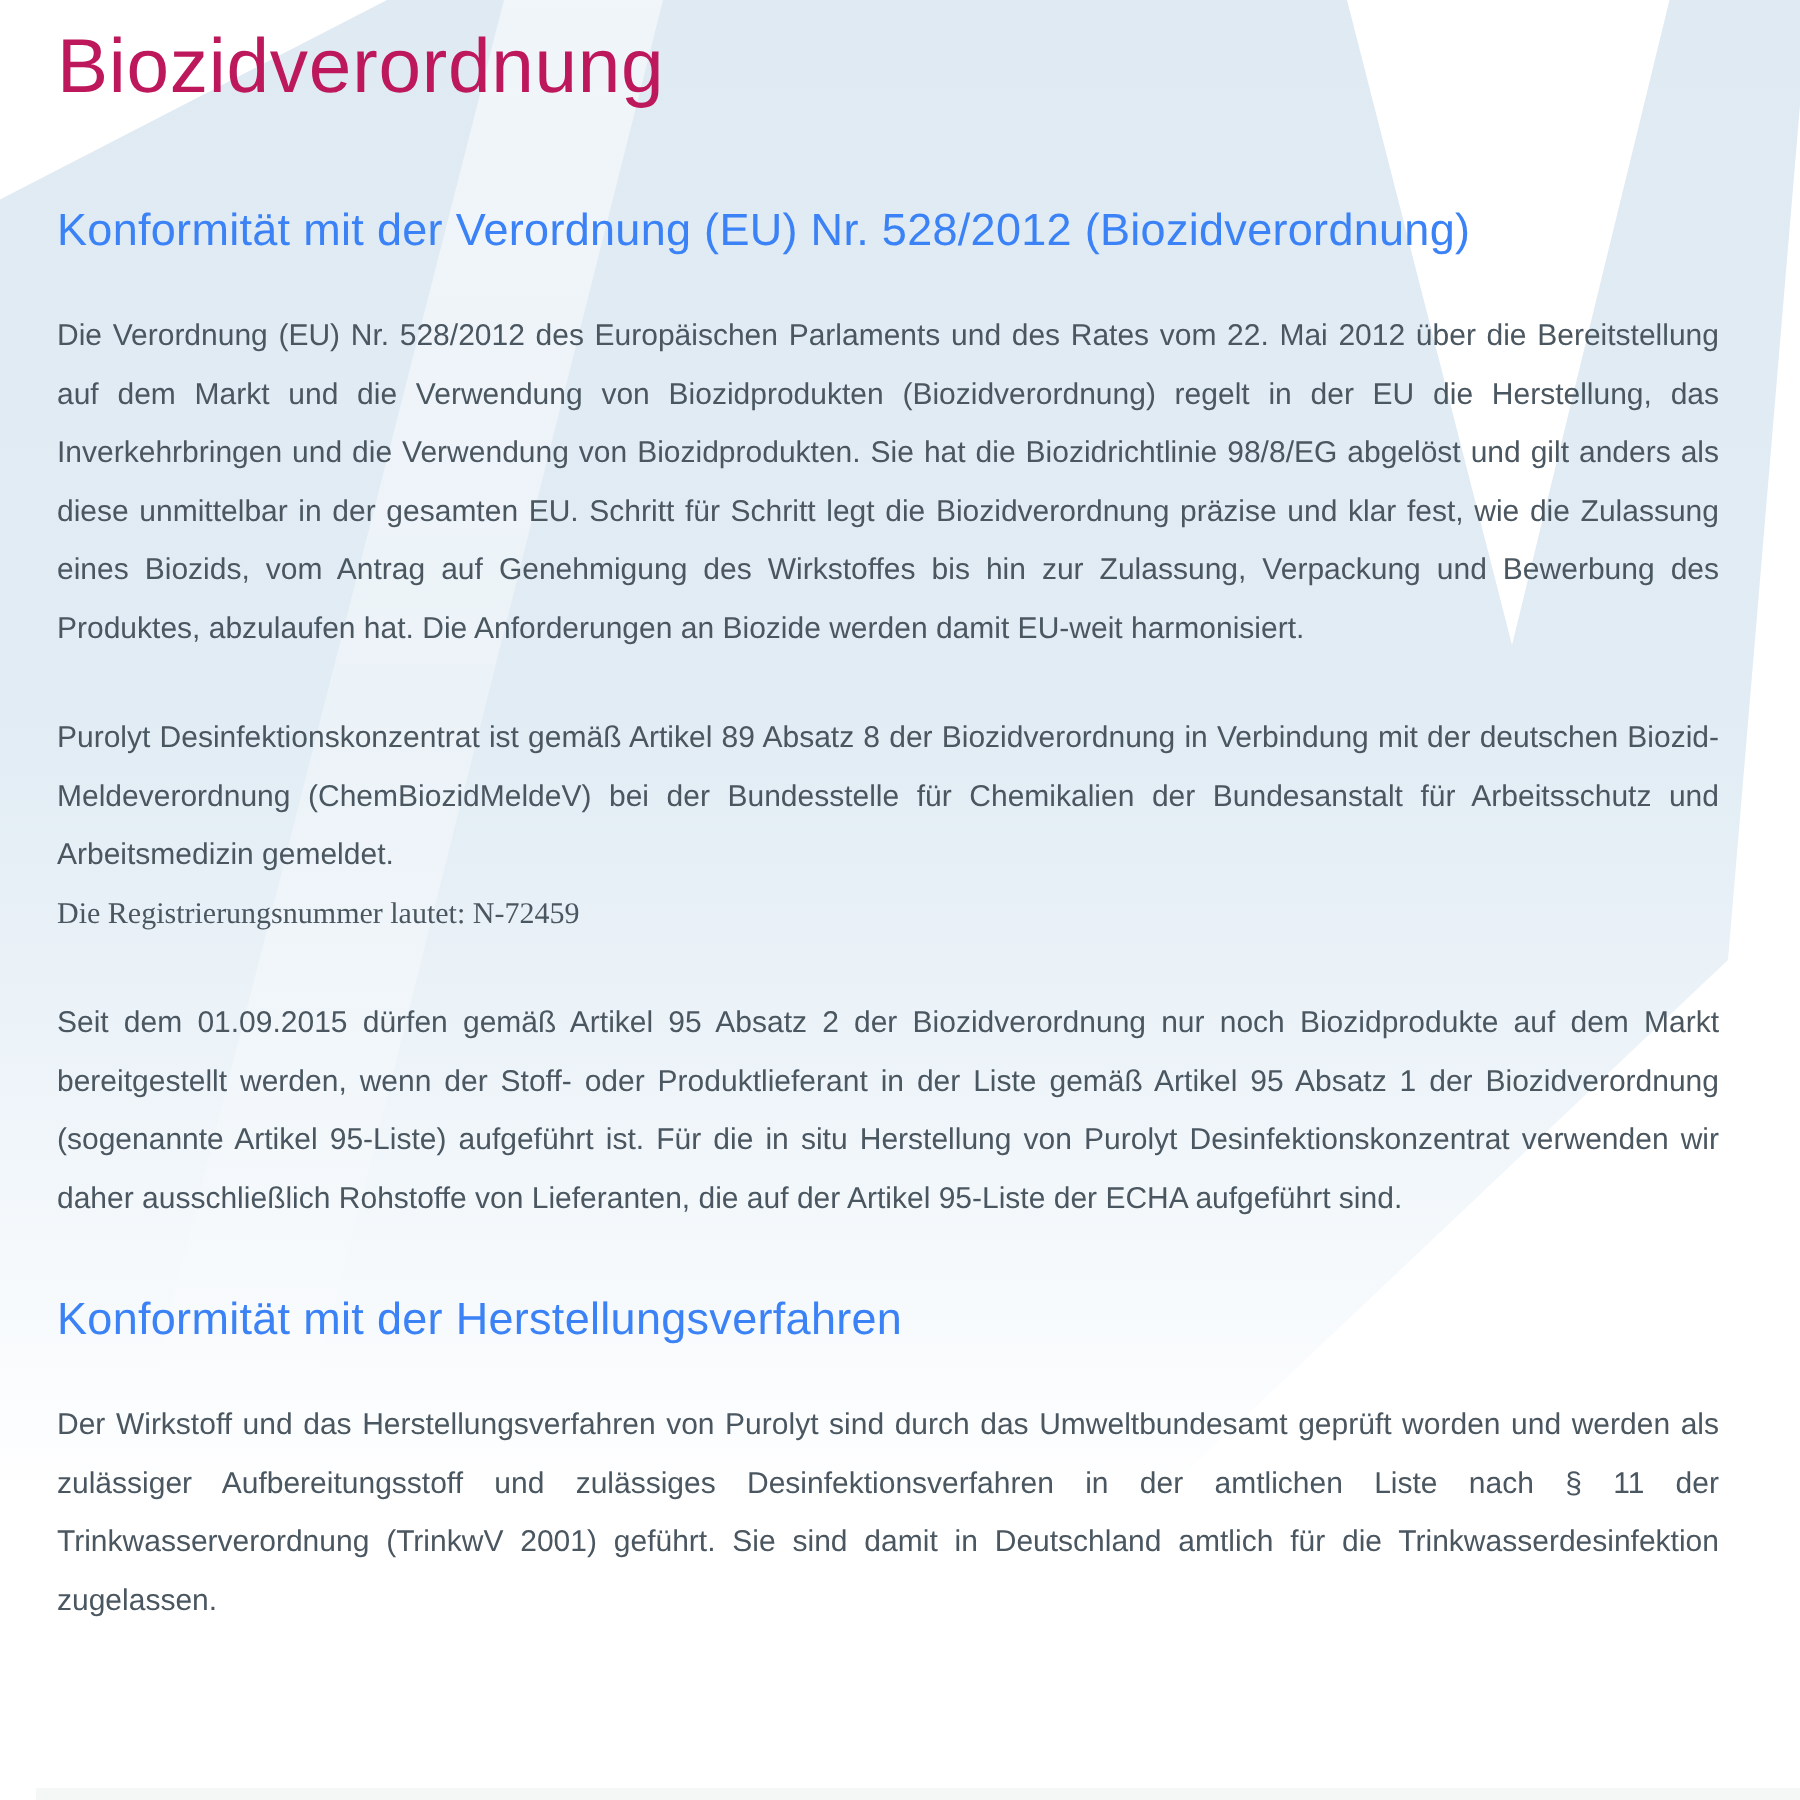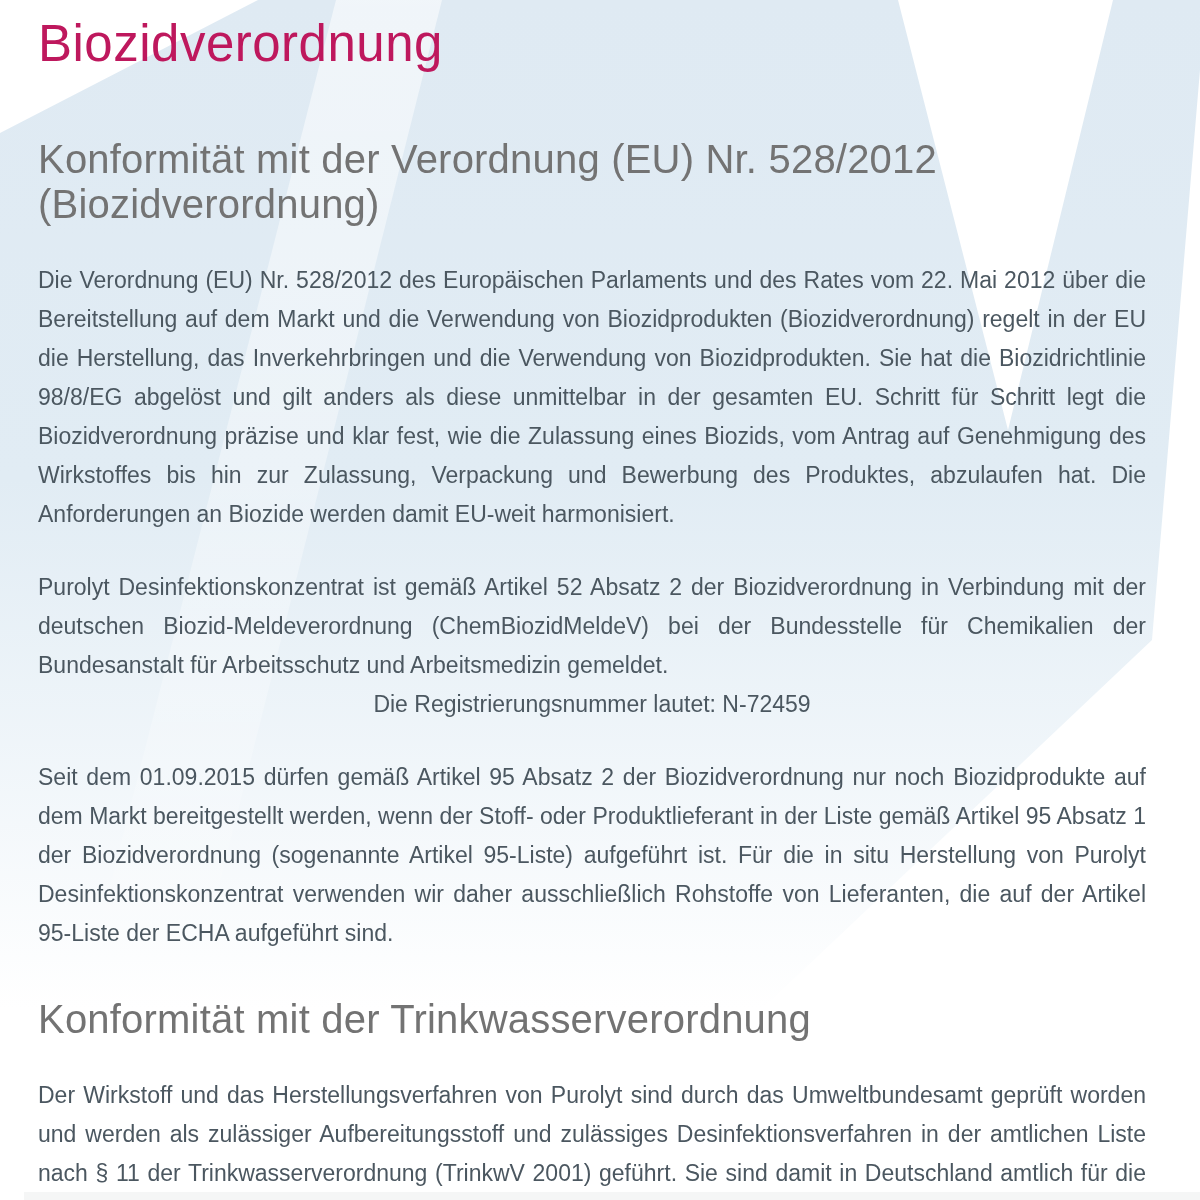--- a/index.html
+++ b/index.html
@@ -37,54 +37,54 @@
     position: relative; z-index: 1;
     padding: 14px 38px 0 38px;
   }
   h1 {
     margin: 0;
     font-size: 51px; font-weight: 300;
     color: #be185d; letter-spacing: 0.5px;
   }
   h2 {
     margin: 44px 0 0 0;
-    font-size: 40px; font-weight: 400;
-    color: #737373; letter-spacing: 0.2px;
+    font-size: 30px; font-weight: 400;
+    color: #3b82f6; letter-spacing: 0.2px;
   }
   h2.first { margin-top: 64px; }
   p {
     margin: 34px 16px 0 0;
-    font-size: 23px; line-height: 39px;
+    font-size: 20px; line-height: 39px;
     color: #4b5760;
     text-align: justify;
     hyphens: auto; -webkit-hyphens: auto;
   }
-  p.tight { margin-top: 0; text-align: center; }
+  p.tight { margin-top: 0; text-align: left; font-family: Liberation Serif, serif; }
 </style>
 </head>
 <body>
 
 <div class="bg">
   <div class="bg-main"></div>
   <div class="bg-inner-light"></div>
 </div>
 
 <main class="content">
   <h1>Biozidverordnung</h1>
 
   <section>
     <h2 class="first">Konformität mit der Verordnung (EU) Nr. 528/2012 (Biozidverordnung)</h2>
     <p>Die Verordnung (EU) Nr. 528/2012 des Europäischen Parlaments und des Rates vom 22. Mai 2012 über die Bereitstellung auf dem Markt und die Verwendung von Biozidprodukten (Biozidverordnung) regelt in der EU die Herstellung, das Inverkehrbringen und die Verwendung von Biozidprodukten. Sie hat die Biozidrichtlinie 98/8/EG abgelöst und gilt anders als diese unmittelbar in der gesamten EU. Schritt für Schritt legt die Biozidverordnung präzise und klar fest, wie die Zulassung eines Biozids, vom Antrag auf Genehmigung des Wirkstoffes bis hin zur Zulassung, Verpackung und Bewerbung des Produktes, abzulaufen hat. Die Anforderungen an Biozide werden damit EU-weit harmonisiert.</p>
-    <p>Purolyt Desinfektionskonzentrat ist gemäß Artikel 52 Absatz 2 der Biozidverordnung in Verbindung mit der deutschen Biozid-Meldeverordnung (ChemBiozidMeldeV) bei der Bundesstelle für Chemikalien der Bundesanstalt für Arbeitsschutz und Arbeitsmedizin gemeldet.</p>
+    <p>Purolyt Desinfektionskonzentrat ist gemäß Artikel 89 Absatz 8 der Biozidverordnung in Verbindung mit der deutschen Biozid-Meldeverordnung (ChemBiozidMeldeV) bei der Bundesstelle für Chemikalien der Bundesanstalt für Arbeitsschutz und Arbeitsmedizin gemeldet.</p>
     <p class="tight">Die Registrierungsnummer lautet: N-72459</p>
   </section>
 
   <section>
     <p>Seit dem 01.09.2015 dürfen gemäß Artikel 95 Absatz 2 der Biozidverordnung nur noch Biozidprodukte auf dem Markt bereitgestellt werden, wenn der Stoff- oder Produktlieferant in der Liste gemäß Artikel 95 Absatz 1 der Biozidverordnung (sogenannte Artikel 95-Liste) aufgeführt ist. Für die in situ Herstellung von Purolyt Desinfektionskonzentrat verwenden wir daher ausschließlich Rohstoffe von Lieferanten, die auf der Artikel 95-Liste der ECHA aufgeführt sind.</p>
   </section>
 
   <section>
-    <h2>Konformität mit der Trinkwasserverordnung</h2>
+    <h2>Konformität mit der Herstellungsverfahren</h2>
     <p>Der Wirkstoff und das Herstellungsverfahren von Purolyt sind durch das Umweltbundesamt geprüft worden und werden als zulässiger Aufbereitungsstoff und zulässiges Desinfektionsverfahren in der amtlichen Liste nach § 11 der Trinkwasserverordnung (TrinkwV 2001) geführt. Sie sind damit in Deutschland amtlich für die Trinkwasserdesinfektion zugelassen.</p>
   </section>
 </main>
 
 <div class="footer-strip"></div>
 
 </body></html>

